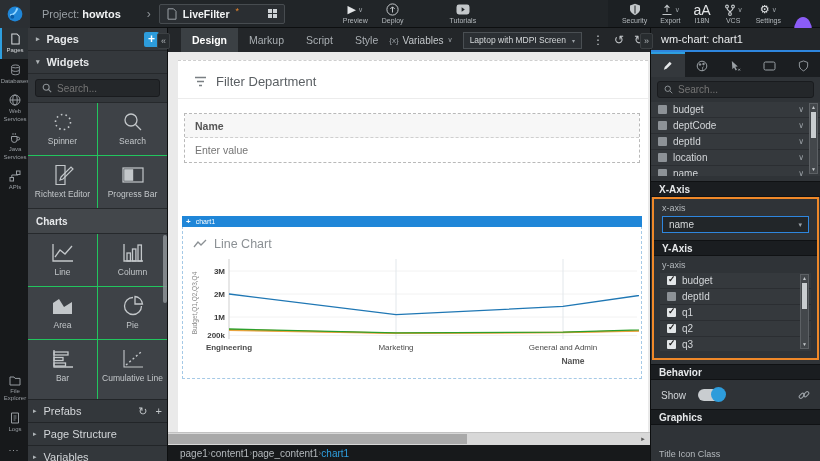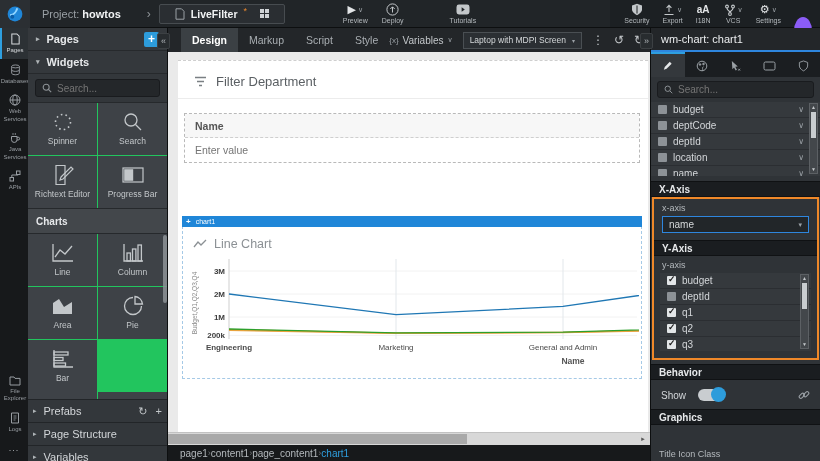--- a/index.html
+++ b/index.html
@@ -5,21 +5,21 @@
 *{margin:0;padding:0;box-sizing:border-box}
 body{background:#444}
 .app{position:relative;width:820px;height:461px;background:#202326;font-family:"Liberation Sans",sans-serif;overflow:hidden;color:#c6cacd;font-size:11px}
 svg{display:block}
 
 .topbar{display:flex;align-items:center;height:28px;background:#212528;border-bottom:1px solid #0d0f10}
 .logo{width:30px;height:28px;background:#2b2f33;display:flex;align-items:center;justify-content:center;flex:none}
 .proj{margin-left:12px;font-size:11px;color:#9aa0a5;white-space:nowrap}
 .proj b{color:#f1f3f4;font-weight:700}
 .tb-chev{margin-left:26px;color:#8d9296;font-size:12px}
-.file-tab{display:flex;align-items:center;gap:6px;height:20px;margin-left:8px;padding:0 15px;background:#2a2e32;border:1px solid #474c50;border-radius:2px;width:126px;flex:none}
+.file-tab{display:flex;align-items:center;gap:6px;height:20px;margin-left:8px;padding:0 7px;background:#2a2e32;border:1px solid #474c50;border-radius:2px;width:126px;flex:none}
 .file-tab .fname{color:#f1f3f4;font-weight:700;font-size:10.5px}
 .file-tab .star{color:#e8872e;font-size:9px;margin-top:-5px}
 .gridicon{margin-left:auto;display:grid;grid-template-columns:4px 4px;grid-gap:1px}
 .gridicon i{width:4px;height:4px;background:#cfd3d6}
 .tb-act{display:flex;flex-direction:column;align-items:center;gap:1px;font-size:7px;color:#b4b9bd;white-space:nowrap}
 .tb-act .ic{height:13px;display:flex;align-items:center;gap:2px;color:#e3e5e7}
 .cdn{font-size:7px;color:#9aa0a5}
 .tb-right{margin-left:auto;display:flex;align-items:flex-start;height:100%;background:#1c2023;padding:3px 8px 0 14px;gap:13px}
 .avatar{width:18px;height:28px;border-radius:50%;background:#8b5cf6;color:#fff;font-weight:700;font-size:8px;display:flex;align-items:center;justify-content:center;margin-top:14px}
 
@@ -180,21 +180,21 @@
             <span>
               <svg width="12" height="12" viewBox="0 0 12 12">
                 <path d="M6 8 V1.5 M3.6 3.8 L6 1.4 L8.4 3.8 M1.5 10.5 H10.5" stroke="#c3c7ca" stroke-width="1.1" fill="none"></path>
               </svg>
             </span>
             <span class="cdn">∨</span>
           </span>
         <span>Export</span>
       </div>
       <div class="tb-act">
-        <span class="ic" style="font-size:10px;font-weight:700">aA</span>
+        <span class="ic" style="font-size:14px;font-weight:400">aA</span>
         <span>I18N</span>
       </div>
       <div class="tb-act">
         <span class="ic">
             <span>
               <svg width="12" height="12" viewBox="0 0 12 12" stroke="#c3c7ca" fill="none" stroke-width="1.1">
                 <circle cx="3" cy="2.5" r="1.4"></circle>
                 <circle cx="9" cy="2.5" r="1.4"></circle>
                 <circle cx="6" cy="10" r="1.4"></circle>
                 <path d="M3 4 C3 7 6 6.5 6 8.6 M9 4 C9 7 6 6.5 6 8.6"></path>
@@ -385,20 +385,29 @@
         <div class="tile">
           <span>
               <svg width="26" height="22" viewBox="0 0 26 22" stroke="#c3c7ca" fill="none" stroke-width="1.3">
                 <path d="M4 2 V19 H23"></path>
                 <rect x="4" y="4" width="14" height="3"></rect>
                 <rect x="4" y="9.5" width="9" height="3"></rect>
                 <rect x="4" y="15" width="11.5" height="3"></rect>
               </svg>
             </span>
           <span>Bar</span>
+        </div>
+        <div class="tile">
+          <span>
+              <svg width="26" height="22" viewBox="0 0 26 22" stroke="#c3c7ca" fill="none" stroke-width="1.4">
+                <path d="M4 2 V19 H23" stroke-width="1.1"></path>
+                <path d="M6 17 L21 4" stroke-dasharray="2 2.4"></path>
+              </svg>
+            </span>
+          <span>Cumulative Line</span>
         </div>
       </div>
       <div class="grid partial">
         <div class="tile"></div>
         <div class="tile"></div>
       </div>
       <div class="foot-row">
         <span class="car">▸</span>
         <span>Prefabs</span>
         <span class="foot-ic">

